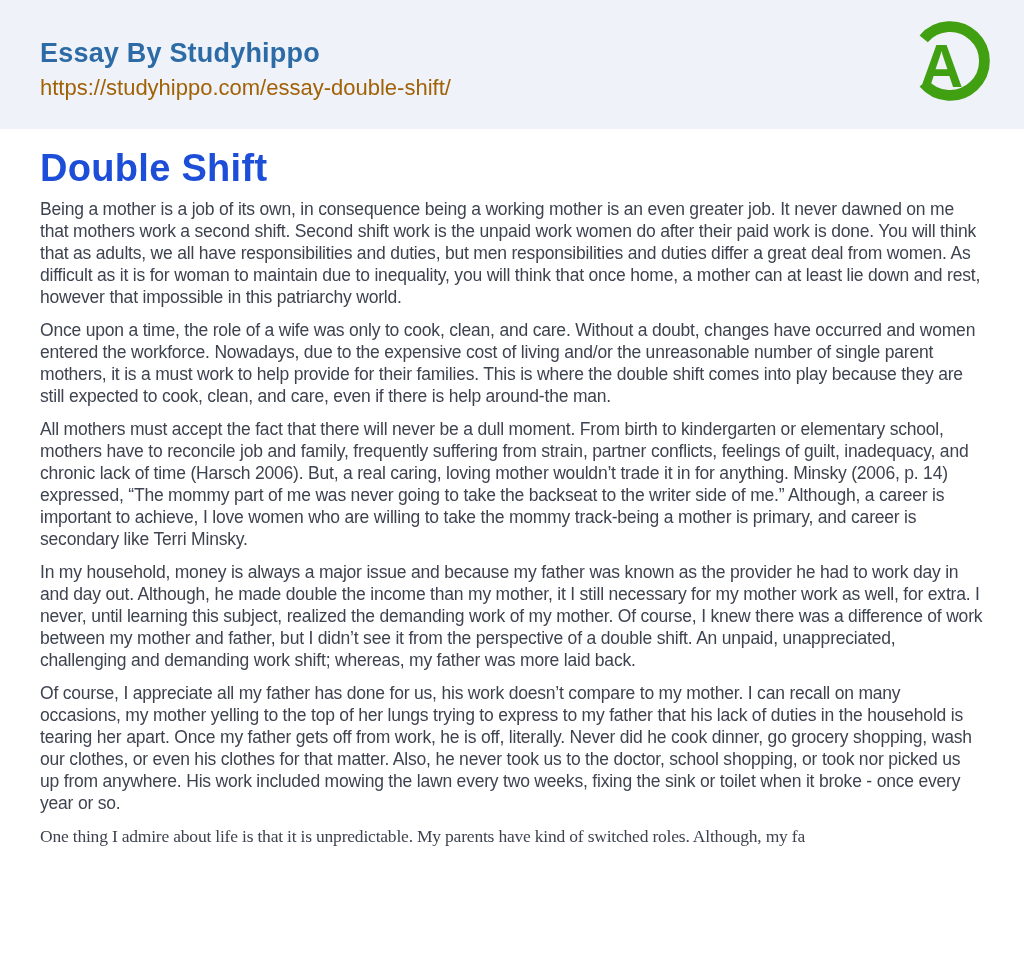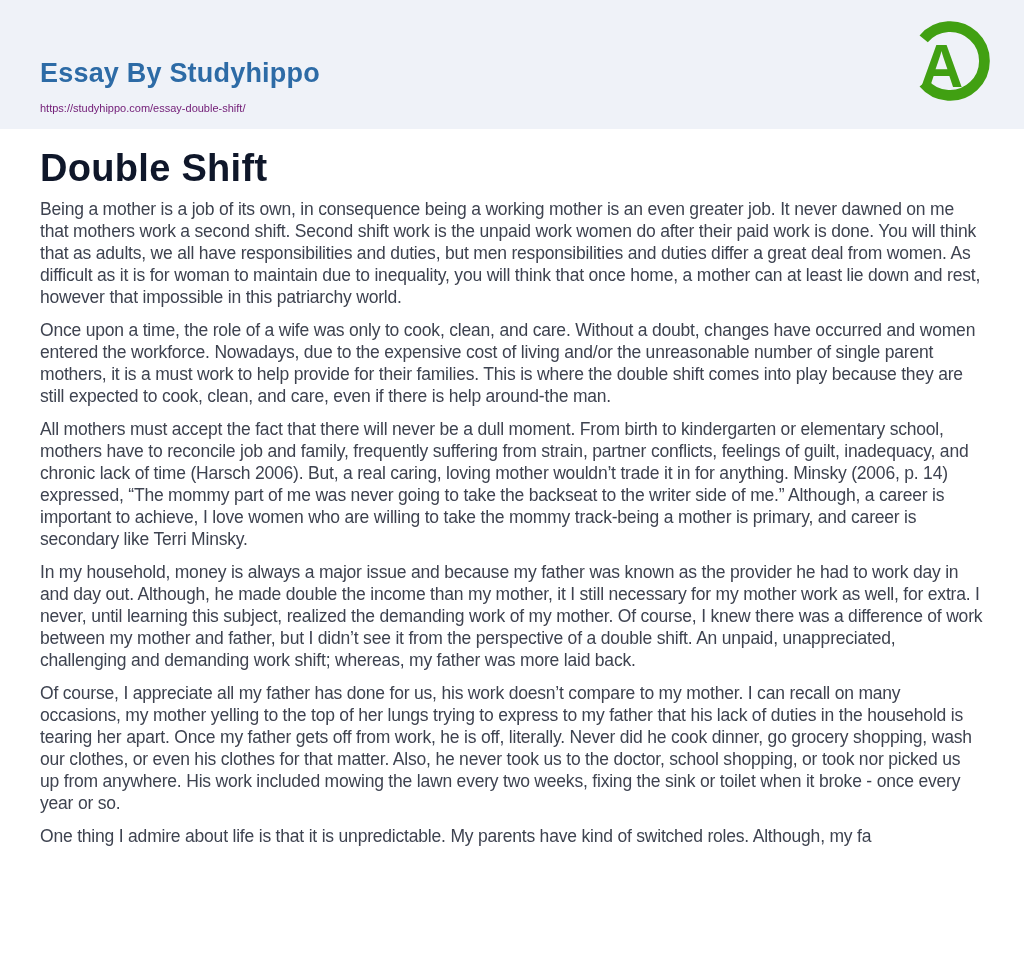--- a/index.html
+++ b/index.html
@@ -12,35 +12,34 @@
   .page-header {
     position: relative;
     width: 100%;
     height: 129px;
     background: #eff2f8;
   }
   .header-text {
     position: absolute;
     left: 40px;
     top: 36px;
-    margin-top: 20px;
   }
   .site-title {
     font-size: 27px;
     font-weight: 700;
     color: #2d6ba6;
     line-height: 34px;
     letter-spacing: 0.2px;
   }
   .essay-url {
     display: inline-block;
     margin-top: 7px;
-    font-size: 11px;
+    font-size: 22px;
     font-weight: 400;
-    color: #701a75;
+    color: #a16207;
     line-height: 22px;
     text-decoration: none;
   }
   .logo {
     position: absolute;
     top: 18px;
     right: 31px;
     width: 86px;
     height: 86px;
   }
@@ -51,33 +50,34 @@
   }
   .essay-main {
     padding: 0 40px;
   }
   .essay-title {
     margin-top: 16px;
     margin-bottom: 7px;
     font-size: 38px;
     font-weight: 700;
     line-height: 46px;
-    color: #0f172a;
+    color: #1d4ed8;
     letter-spacing: 0.3px;
   }
   .essay-body p {
     font-size: 17.5px;
     line-height: 22px;
     letter-spacing: -0.2px;
     color: #3e4350;
     margin: 0 0 11px 0;
   }
   .essay-body p.truncated {
     white-space: nowrap;
     overflow: visible;
+    font-family: Liberation Serif, serif;
   }
 </style>
 </head>
 <body>
 
 <header class="page-header">
   <div class="header-text">
     <div class="site-title">Essay By Studyhippo</div>
     <a class="essay-url" href="#">https://studyhippo.com/essay-double-shift/</a>
   </div>

